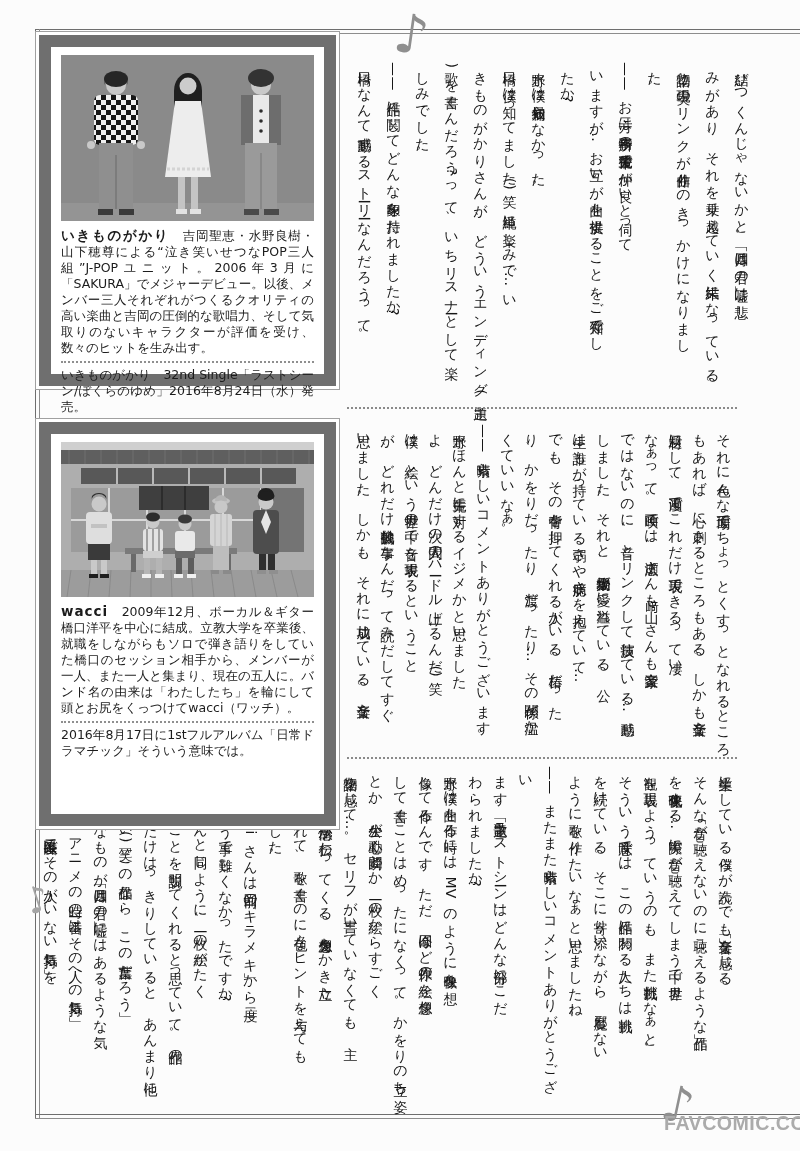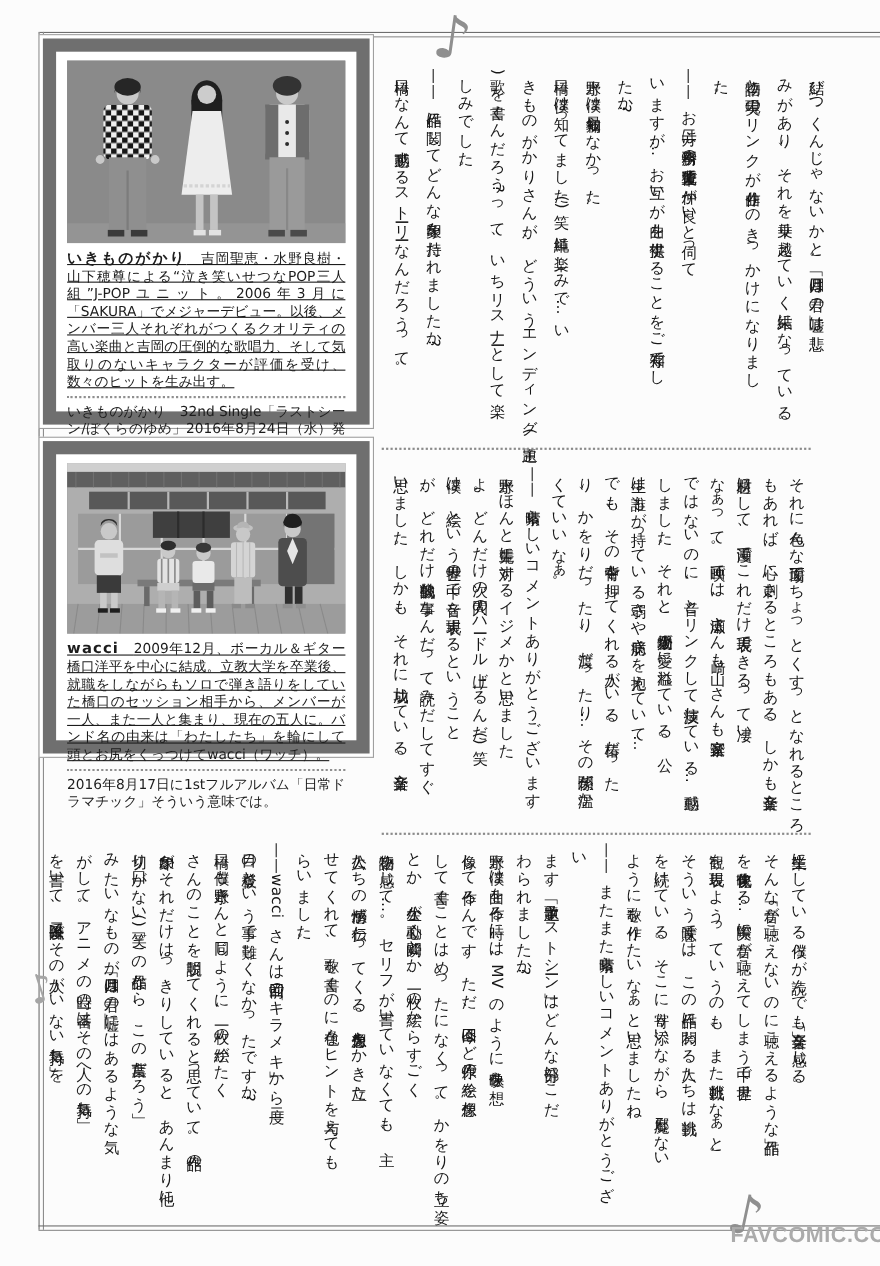--- a/index.html
+++ b/index.html
@@ -25,23 +25,23 @@
     font-family:"Liberation Sans",sans-serif;font-weight:bold;
     font-size:20px;letter-spacing:.5px;color:#ababab;transform:scaleX(.98);transform-origin:left;
   }
   
   .card{
     position:absolute;left:35px;width:305px;box-sizing:border-box;z-index:3;
     background:#fff;border:1px solid #a0a0a0;padding:3px;
   }
   .card-inner{box-sizing:border-box;height:100%;border:12px solid #6f6f6f;background:#fff;padding:8px 10px 6px 10px;}
   .card1{top:31px;height:359px;}
-  .card2{top:397px;height:292px;}
+  .card2{top:418px;height:412px;}
   .photo{display:block;background:#8a8a8a;}
-  .bio{margin:6px 0 0 0;font-size:12.5px;line-height:16px;text-align:justify;text-decoration:underline;}
+  .bio{margin:6px 0 0 0;font-size:12.5px;line-height:16px;text-align:justify;}
   .bio b{font-size:13.5px;letter-spacing:1px;}
   .dotsep{border-top:2px dotted #8f8f8f;margin:5px 0 4px 0;height:0;}
   .release{margin:0;font-size:12.5px;line-height:16px;text-align:justify;}
   
   .vtext{
     position:absolute;z-index:2;
     writing-mode:vertical-rl;text-orientation:mixed;
     color:#171717;
   }
   .vtext .vcol{letter-spacing:.5px;}

